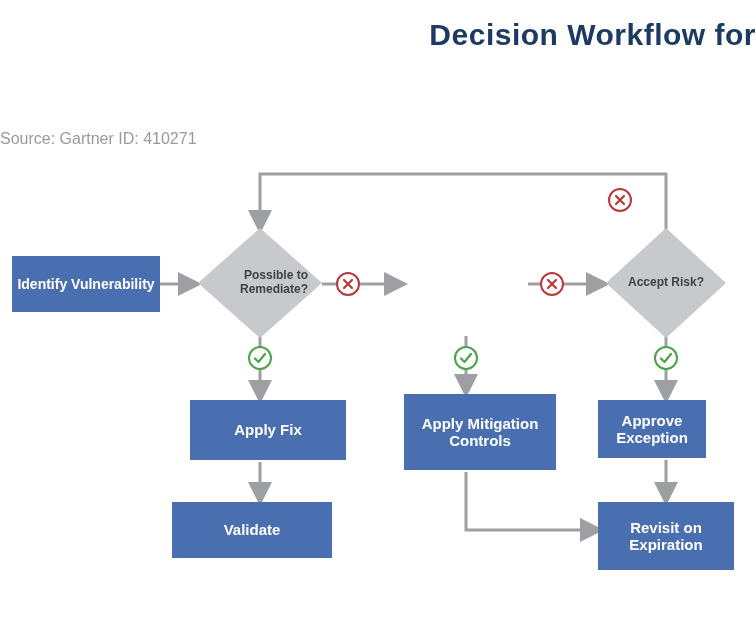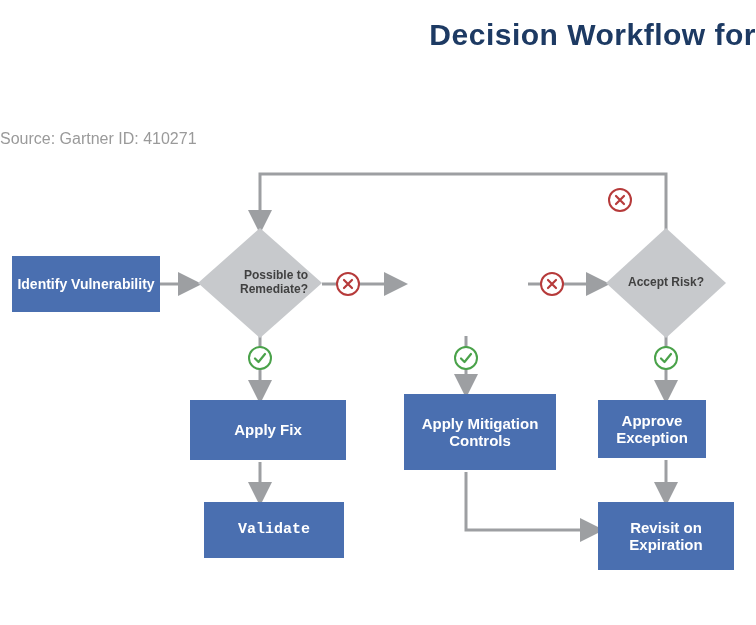--- a/index.html
+++ b/index.html
@@ -196,21 +196,21 @@
   </div>
 
   <div class="box med" style="left:396px; top:394px; width:152px; height:76px;margin-left:8px;">
     <span>Apply Mitigation Controls</span>
   </div>
 
   <div class="box med" style="left:598px; top:400px; width:108px; height:58px;">
     <span>Approve Exception</span>
   </div>
 
-  <div class="box med" style="left:204px; top:502px; width:140px; height:56px;font-family:Liberation Mono, monospace;">
+  <div class="box med" style="left:172px; top:502px; width:160px; height:56px;">
     <span>Validate</span>
   </div>
 
   <div class="box med" style="left:598px; top:502px; width:136px; height:68px;">
     <span>Revisit on Expiration</span>
   </div>
 
 </div>
 
 </body></html>

